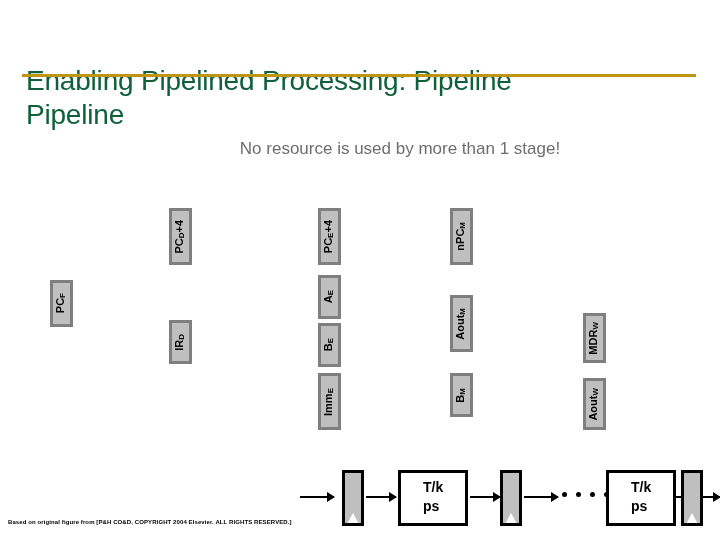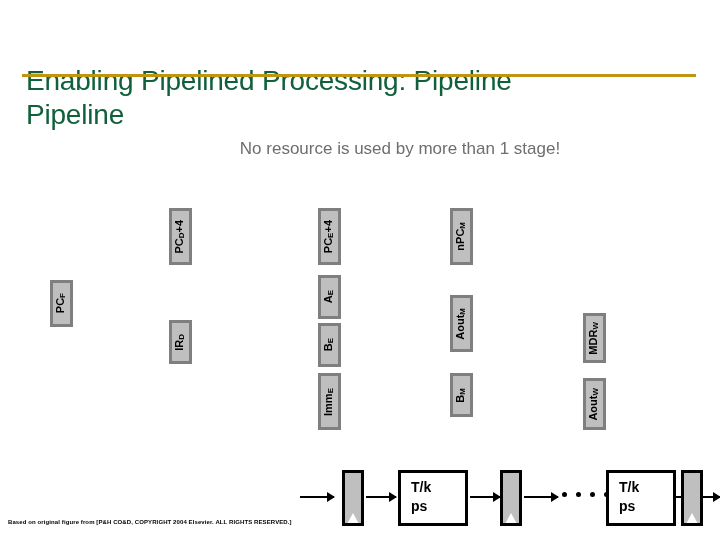--- a/index.html
+++ b/index.html
@@ -110,21 +110,21 @@
     box-sizing: border-box;
     width: 70px;
     height: 56px;
     top: 4px;
     background: #ffffff;
     border: 3px solid #000000;
     font-size: 14px;
     font-weight: bold;
     color: #000000;
     padding-top: 5px;
-    padding-left: 10px;
+    padding-left: 22px;
     line-height: 19px;
   }
   .arrow {
     position: absolute;
     top: 30px;
     height: 2px;
     background: #000000;
   }
   .arrow::after {
     content: "";

